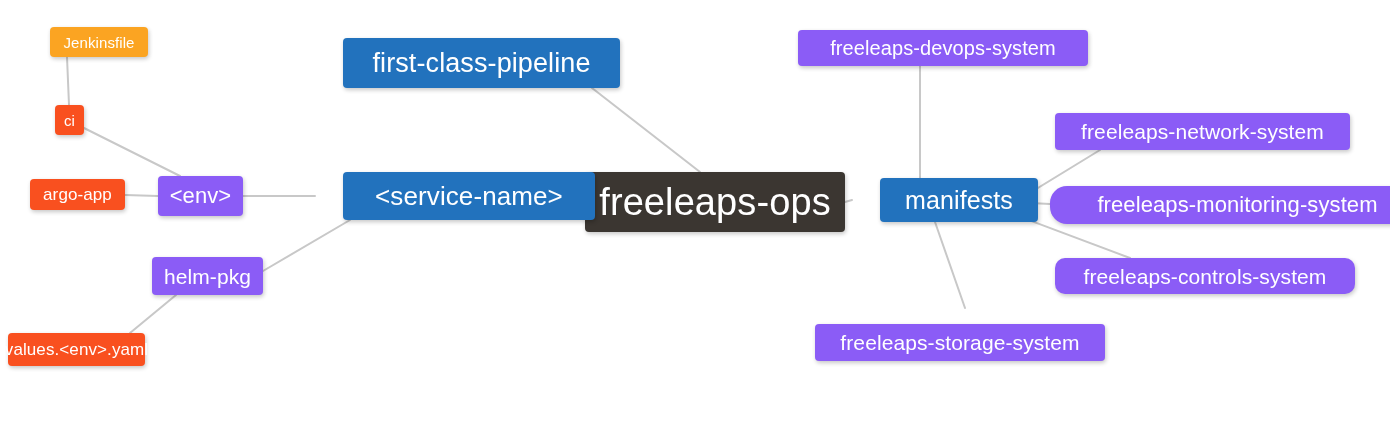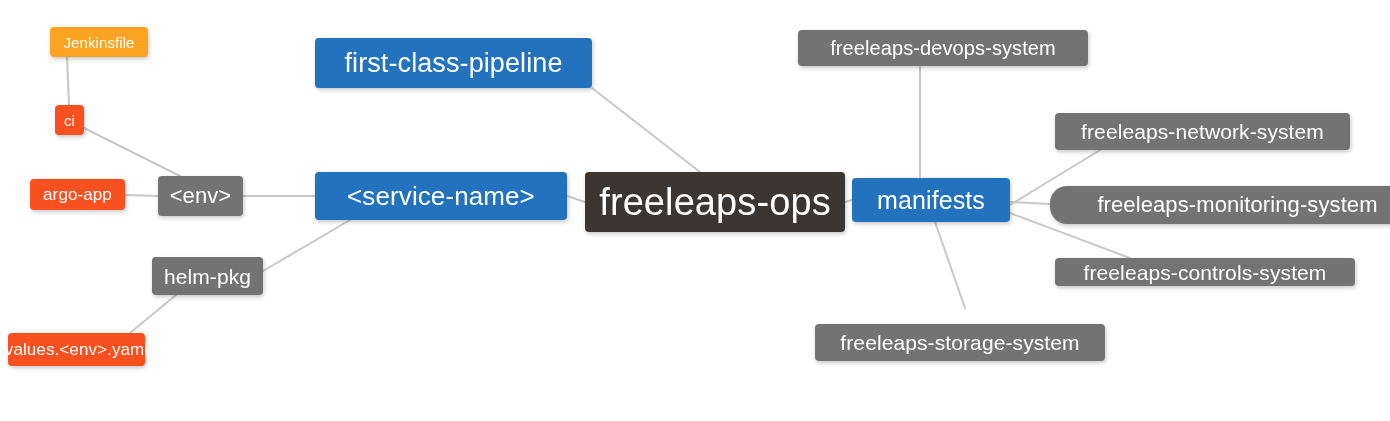--- a/index.html
+++ b/index.html
@@ -35,22 +35,22 @@
     justify-content: center;
     box-sizing: border-box;
     color: #ffffff;
     border-radius: 4px;
     white-space: nowrap;
     line-height: 1;
     box-shadow: 1px 2px 4px rgba(0,0,0,0.22);
     letter-spacing: 0.1px;
   }
   .n-root     { background: #3b3631; }
-  .n-blue     { background: #2272bd; }
-  .n-green    { background: #737373; text-align: right; }
+  .n-blue     { background: #2272bd; margin-left: 28px; }
+  .n-green    { background: #8b5cf6; text-align: right; }
   .n-red      { background: #f9501f; }
   .n-orange   { background: #fba422; }
 </style>
 </head>
 <body>
 
 <div id="canvas">
   <svg id="edges" viewBox="0 0 1390 421" xmlns="http://www.w3.org/2000/svg">
       <line x1="585" y1="202" x2="567" y2="196" class="edge"></line>
       <line x1="592" y1="88" x2="700" y2="172" class="edge"></line>
@@ -74,16 +74,16 @@
       <div class="node n-blue" style="left: 852px; top: 178px; width: 158px; height: 44px; font-size: 25px;">manifests</div>
       <div class="node n-green" style="left: 158px; top: 176px; width: 85px; height: 40px; font-size: 22px;">&lt;env&gt;</div>
       <div class="node n-green" style="left: 152px; top: 257px; width: 111px; height: 38px; font-size: 21px;">helm-pkg</div>
       <div class="node n-red" style="left: 30px; top: 179px; width: 95px; height: 31px; font-size: 17px;">argo-app</div>
       <div class="node n-red" style="left: 55px; top: 105px; width: 29px; height: 30px; font-size: 15px;">ci</div>
       <div class="node n-orange" style="left: 18px; top: 27px; width: 98px; height: 30px; font-size: 15px; margin-left: 32px;">Jenkinsfile</div>
       <div class="node n-red" style="left: 8px; top: 333px; width: 137px; height: 33px; font-size: 17px;">values.&lt;env&gt;.yaml</div>
       <div class="node n-green" style="left: 798px; top: 30px; width: 290px; height: 36px; font-size: 20px;">freeleaps-devops-system</div>
       <div class="node n-green" style="left: 1055px; top: 113px; width: 295px; height: 37px; font-size: 21px;">freeleaps-network-system</div>
       <div class="node n-green" style="left: 1050px; top: 186px; width: 375px; height: 38px; font-size: 22px; border-radius: 17px;">freeleaps-monitoring-system</div>
-      <div class="node n-green" style="left: 1055px; top: 258px; width: 300px; height: 28px; font-size: 21px;">freeleaps-controls-system</div>
+      <div class="node n-green" style="left: 1055px; top: 258px; width: 300px; height: 36px; font-size: 21px; border-radius: 10px;">freeleaps-controls-system</div>
       <div class="node n-green" style="left: 815px; top: 308px; width: 290px; height: 37px; font-size: 21px; margin-top: 16px;">freeleaps-storage-system</div>
     </div>
 </div>
 
 </body></html>

